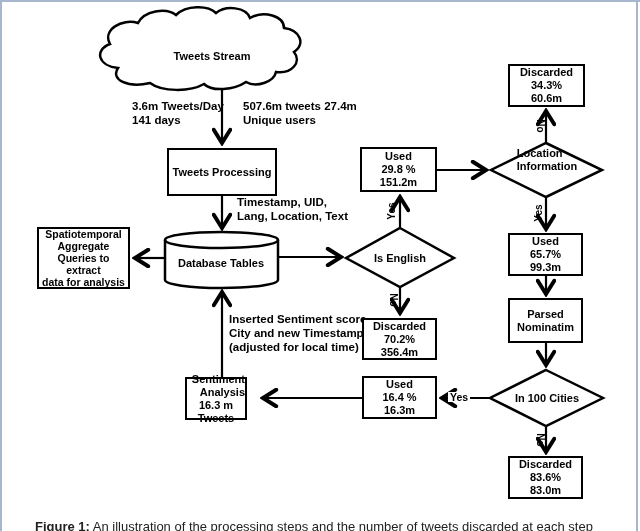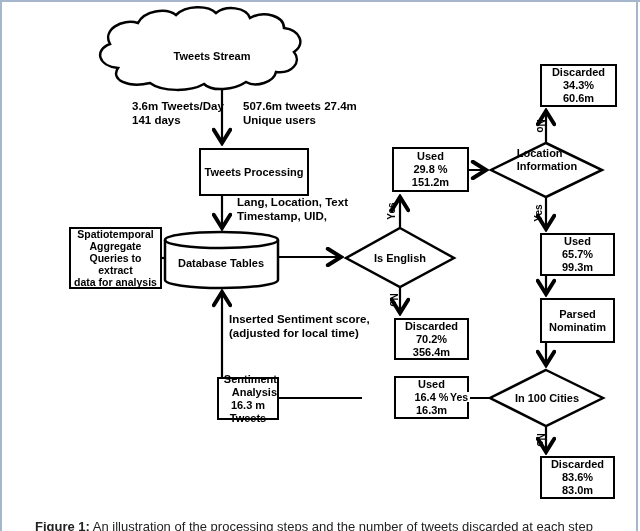--- a/index.html
+++ b/index.html
@@ -2,21 +2,21 @@
 <html><head>
 <meta charset="utf-8">
 <style>
   html,body{margin:0;padding:0;background:#fff;}
   #stage{position:relative;width:640px;height:531px;background:#fff;overflow:hidden;
          font-family:"Liberation Sans",sans-serif;color:#000;}
   .frame{position:absolute;background:#a6b6cd;z-index:3;}
   svg.layer{position:absolute;left:0;top:0;z-index:1;}
   .box{position:absolute;box-sizing:border-box;background:#fff;border:2.5px solid #000;
        display:flex;flex-direction:column;align-items:center;justify-content:center;
-       text-align:center;font-weight:700;font-size:11px;line-height:13px;z-index:2;margin-left:32px;}
+       text-align:center;font-weight:700;font-size:11px;line-height:13px;z-index:2;}
   .lbl{position:absolute;font-weight:700;font-size:11.5px;line-height:14px;z-index:2;white-space:nowrap;}
   .dtext{position:absolute;transform:translate(-50%,-50%);text-align:left;font-weight:700;
          font-size:11px;line-height:13px;z-index:2;white-space:nowrap;}
   .rot{position:absolute;font-weight:700;font-size:10px;line-height:10px;z-index:2;white-space:nowrap;}
   .rot.ccw{transform:translate(-50%,-50%) rotate(-90deg);}
   .rot.cw{transform:translate(-50%,-50%) rotate(90deg);}
   .onln{background:#fff;padding:0 2px;}
   .caption{position:absolute;left:35px;top:519px;width:570px;height:12px;overflow:hidden;
            font-size:13px;line-height:16px;white-space:nowrap;z-index:2;color:#222;}
   .cap-b{font-weight:700;}
@@ -76,25 +76,26 @@
 
   <div class="lbl" style="left:132px;top:99px;">
     <div>3.6m Tweets/Day</div>
     <div>141 days</div>
   </div>
   <div class="lbl" style="left:243px;top:99px;">
     <div>507.6m tweets 27.4m</div>
     <div>Unique users</div>
   </div>
   <div class="lbl" style="left:237px;top:195px;">
+    <div>Timestamp, UID,</div>
     <div>Lang, Location, Text</div>
-    <div>Timestamp, UID,</div>
   </div>
   <div class="lbl" style="left:229px;top:312px;">
     <div>Inserted Sentiment score,</div>
+    <div>City and new Timestamp</div>
     <div>(adjusted for local time)</div>
   </div>
 
   <div class="box" style="left:167px;top:148px;width:110px;height:48px;">
     <div>Tweets Processing</div>
   </div>
 
   <div class="box" style="left:37px;top:227px;width:93px;height:62px;font-size:10.5px;line-height:12px;">
     <div>Spatiotemporal</div>
     <div>Aggregate</div>

